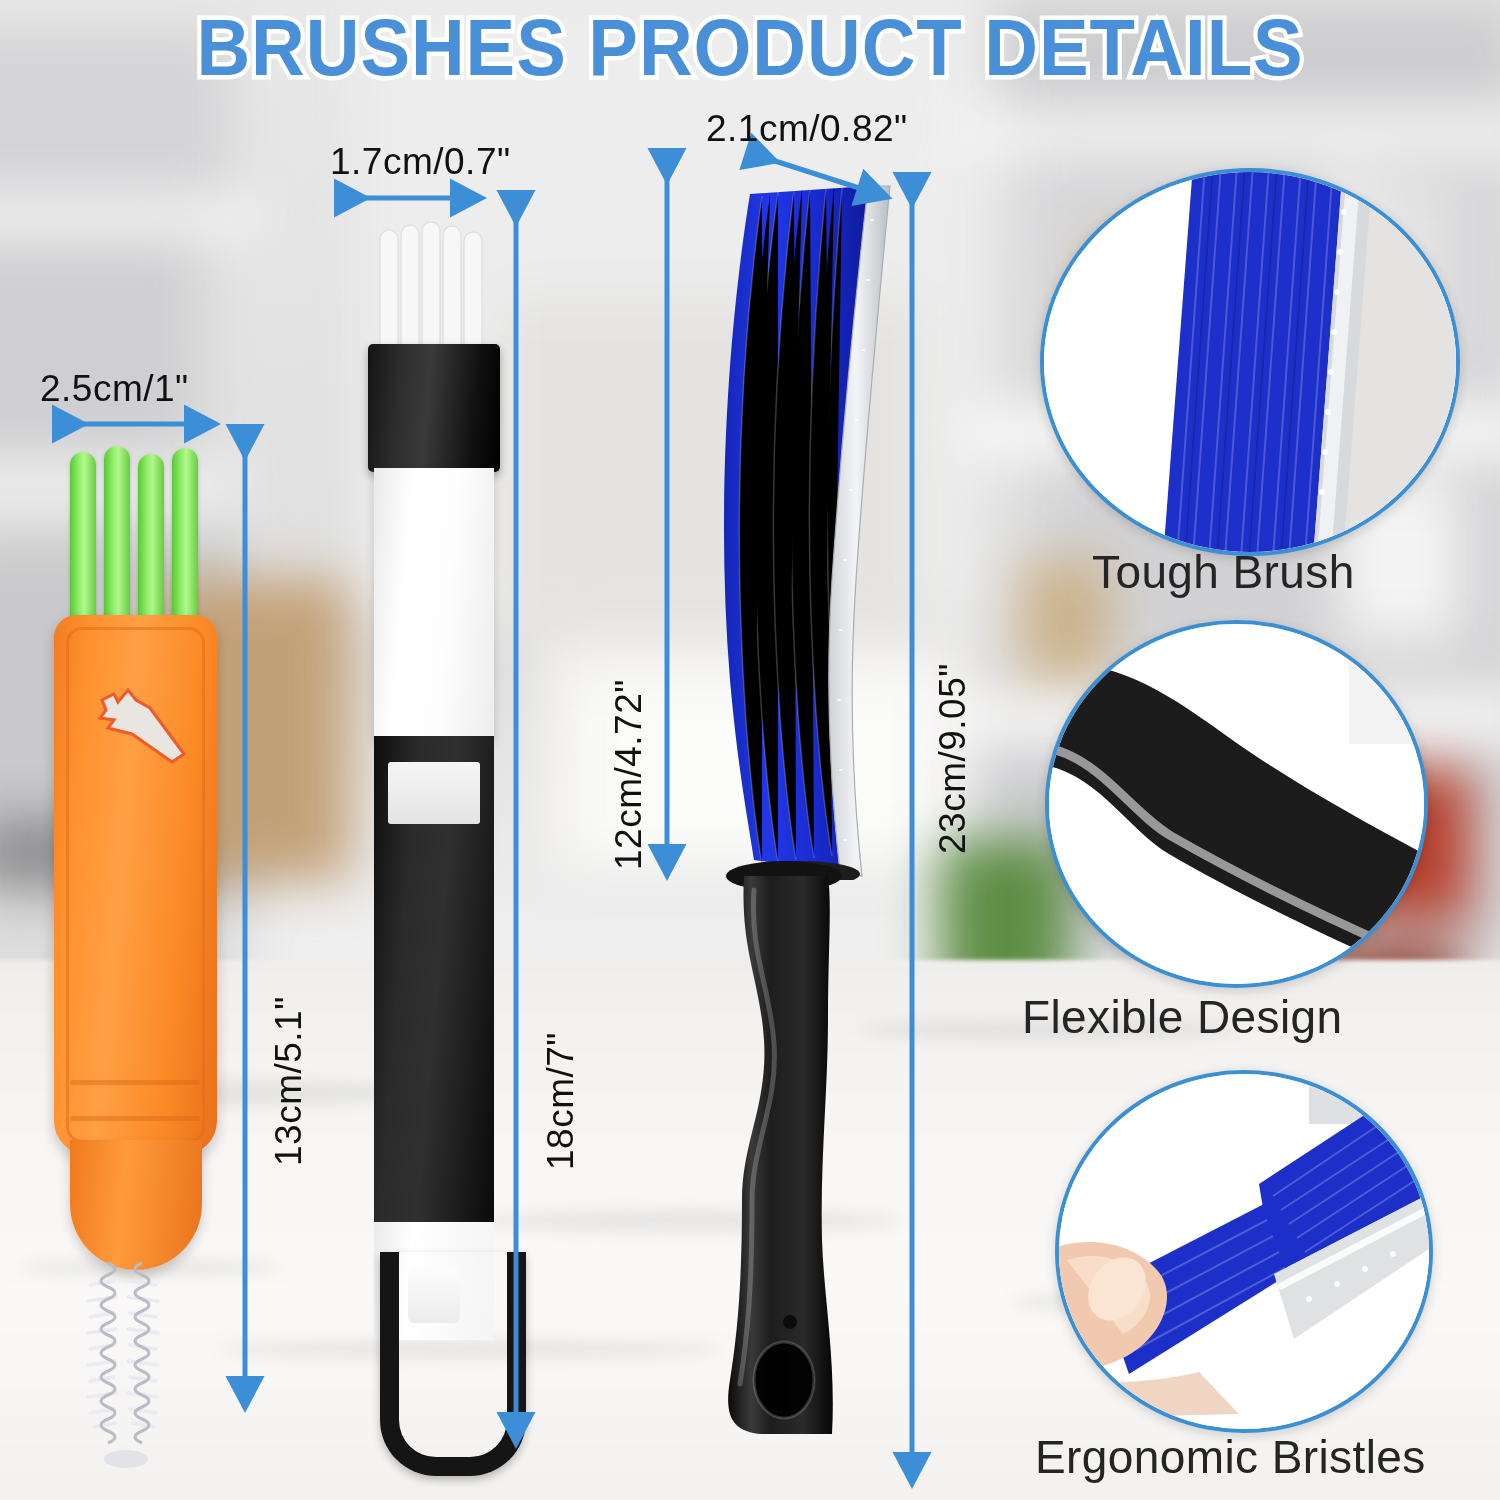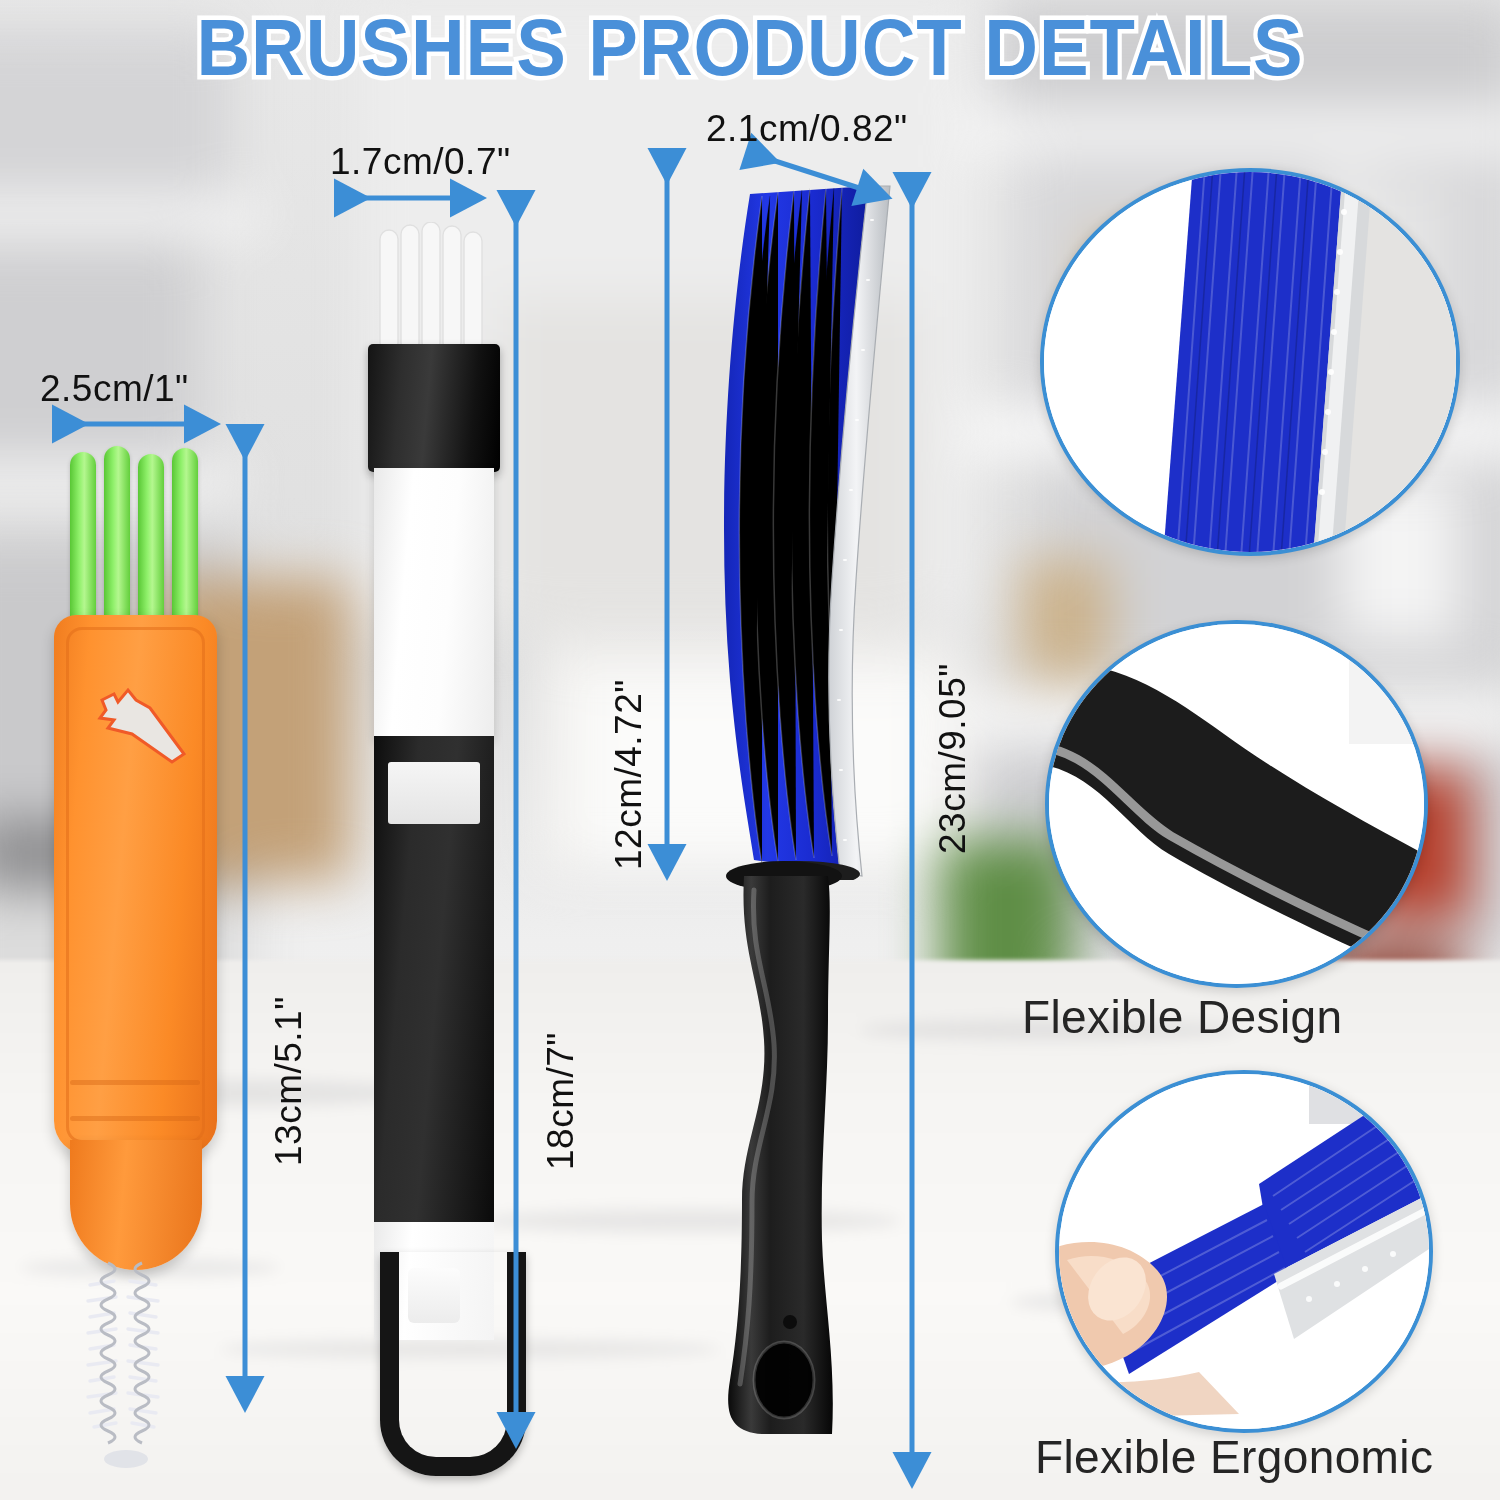--- a/index.html
+++ b/index.html
@@ -332,20 +332,21 @@
           <circle cx="296" cy="80" r="3"></circle>
         <circle cx="293" cy="120" r="3"></circle>
           <circle cx="290" cy="160" r="3"></circle>
         <circle cx="287" cy="200" r="3"></circle>
           <circle cx="284" cy="240" r="3"></circle>
         <circle cx="281" cy="280" r="3"></circle>
           <circle cx="278" cy="320" r="3"></circle>
       </g>
     </svg>
   </div>
+  <div class="flabel" style="left:1092px;top:545px;">Tough Brush</div>
 
   <div class="fcircle" style="left:1045px;top:620px;width:375px;height:360px;">
     <svg viewBox="0 0 375 360" width="375" height="360">
       <rect x="0" y="0" width="375" height="360" fill="#ffffff"></rect>
       <path d="M-40 140 C40 130 70 200 120 230 C175 262 250 300 340 340 L375 360 L375 230
                C300 190 230 150 175 110 C120 70 60 30 -10 40 Z" fill="#1c1c1c"></path>
       <path d="M-40 122 C40 112 72 182 122 212 C178 244 252 282 342 322" stroke="rgba(255,255,255,.55)" stroke-width="9" fill="none" stroke-linecap="round"></path>
       <path d="M-40 168 C40 158 74 226 124 256 C180 288 254 326 344 360" stroke="rgba(255,255,255,.12)" stroke-width="5" fill="none"></path>
       <rect x="300" y="0" width="75" height="120" fill="#e7e7e8" opacity=".5"></rect>
     </svg>
@@ -376,15 +377,15 @@
           <circle cx="334" cy="180" r="3"></circle>
       </g>
 
       <path d="M-20 180 C20 160 70 165 98 196 C120 220 104 262 68 282
                C30 302 -10 300 -30 286 L-30 180 Z" fill="#f0c9ae"></path>
       <path d="M8 186 C38 176 70 186 86 206 C98 222 88 248 64 260" fill="#f8ddc8"></path>
       <ellipse cx="58" cy="215" rx="26" ry="34" fill="#fae4d2" transform="rotate(35 58 215)"></ellipse>
       <path d="M-20 300 C30 312 90 310 140 298 L180 340 L-30 345 Z" fill="#eccbb3" opacity=".8"></path>
     </svg>
   </div>
-  <div class="flabel" style="left:1035px;top:1430px;">Flexible Ergonomic</div>
+  <div class="flabel" style="left:1035px;top:1430px;">Ergonomic Bristles</div>
 
 </div>
 
 </body></html>

